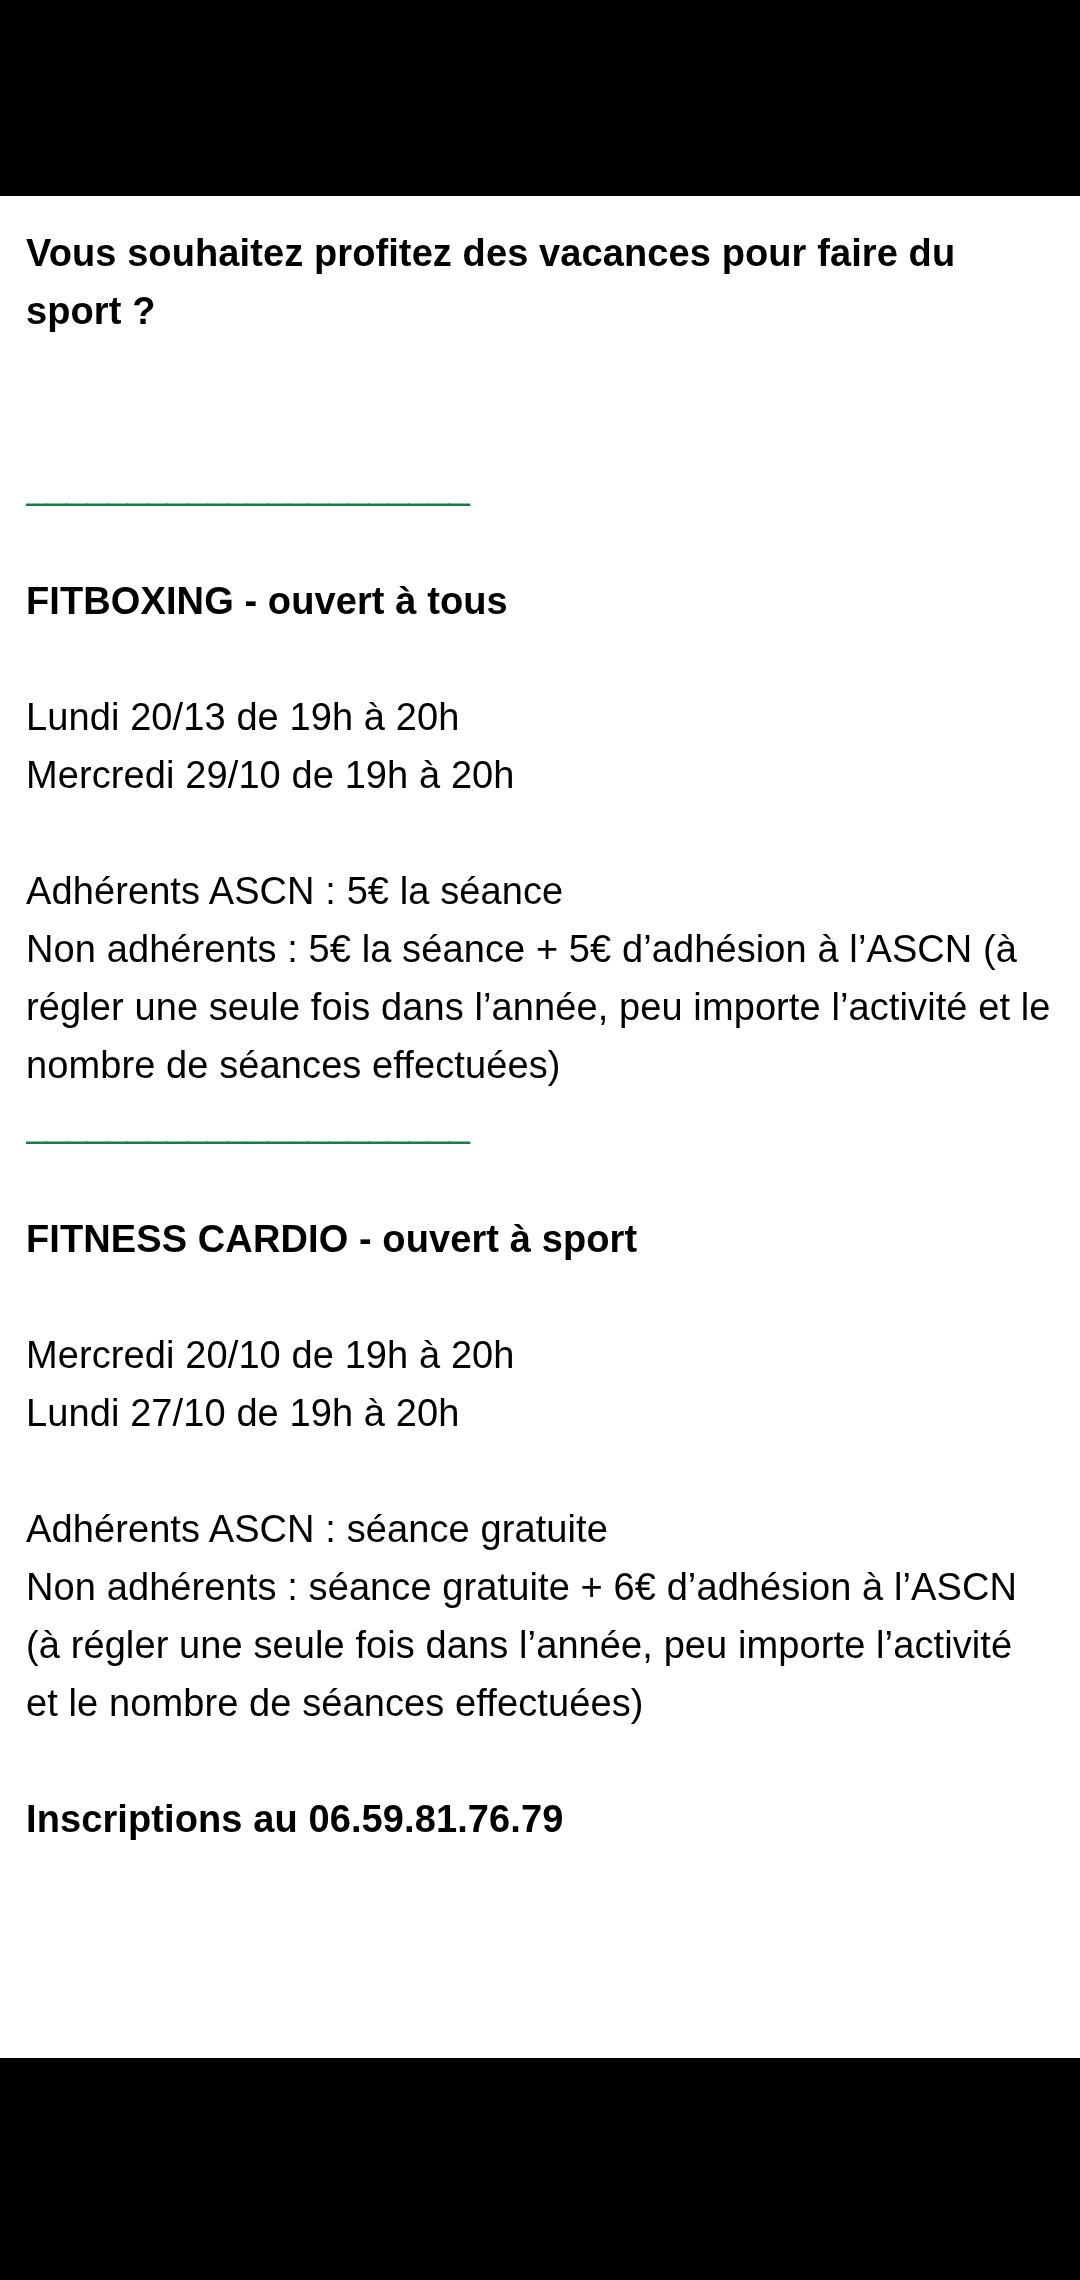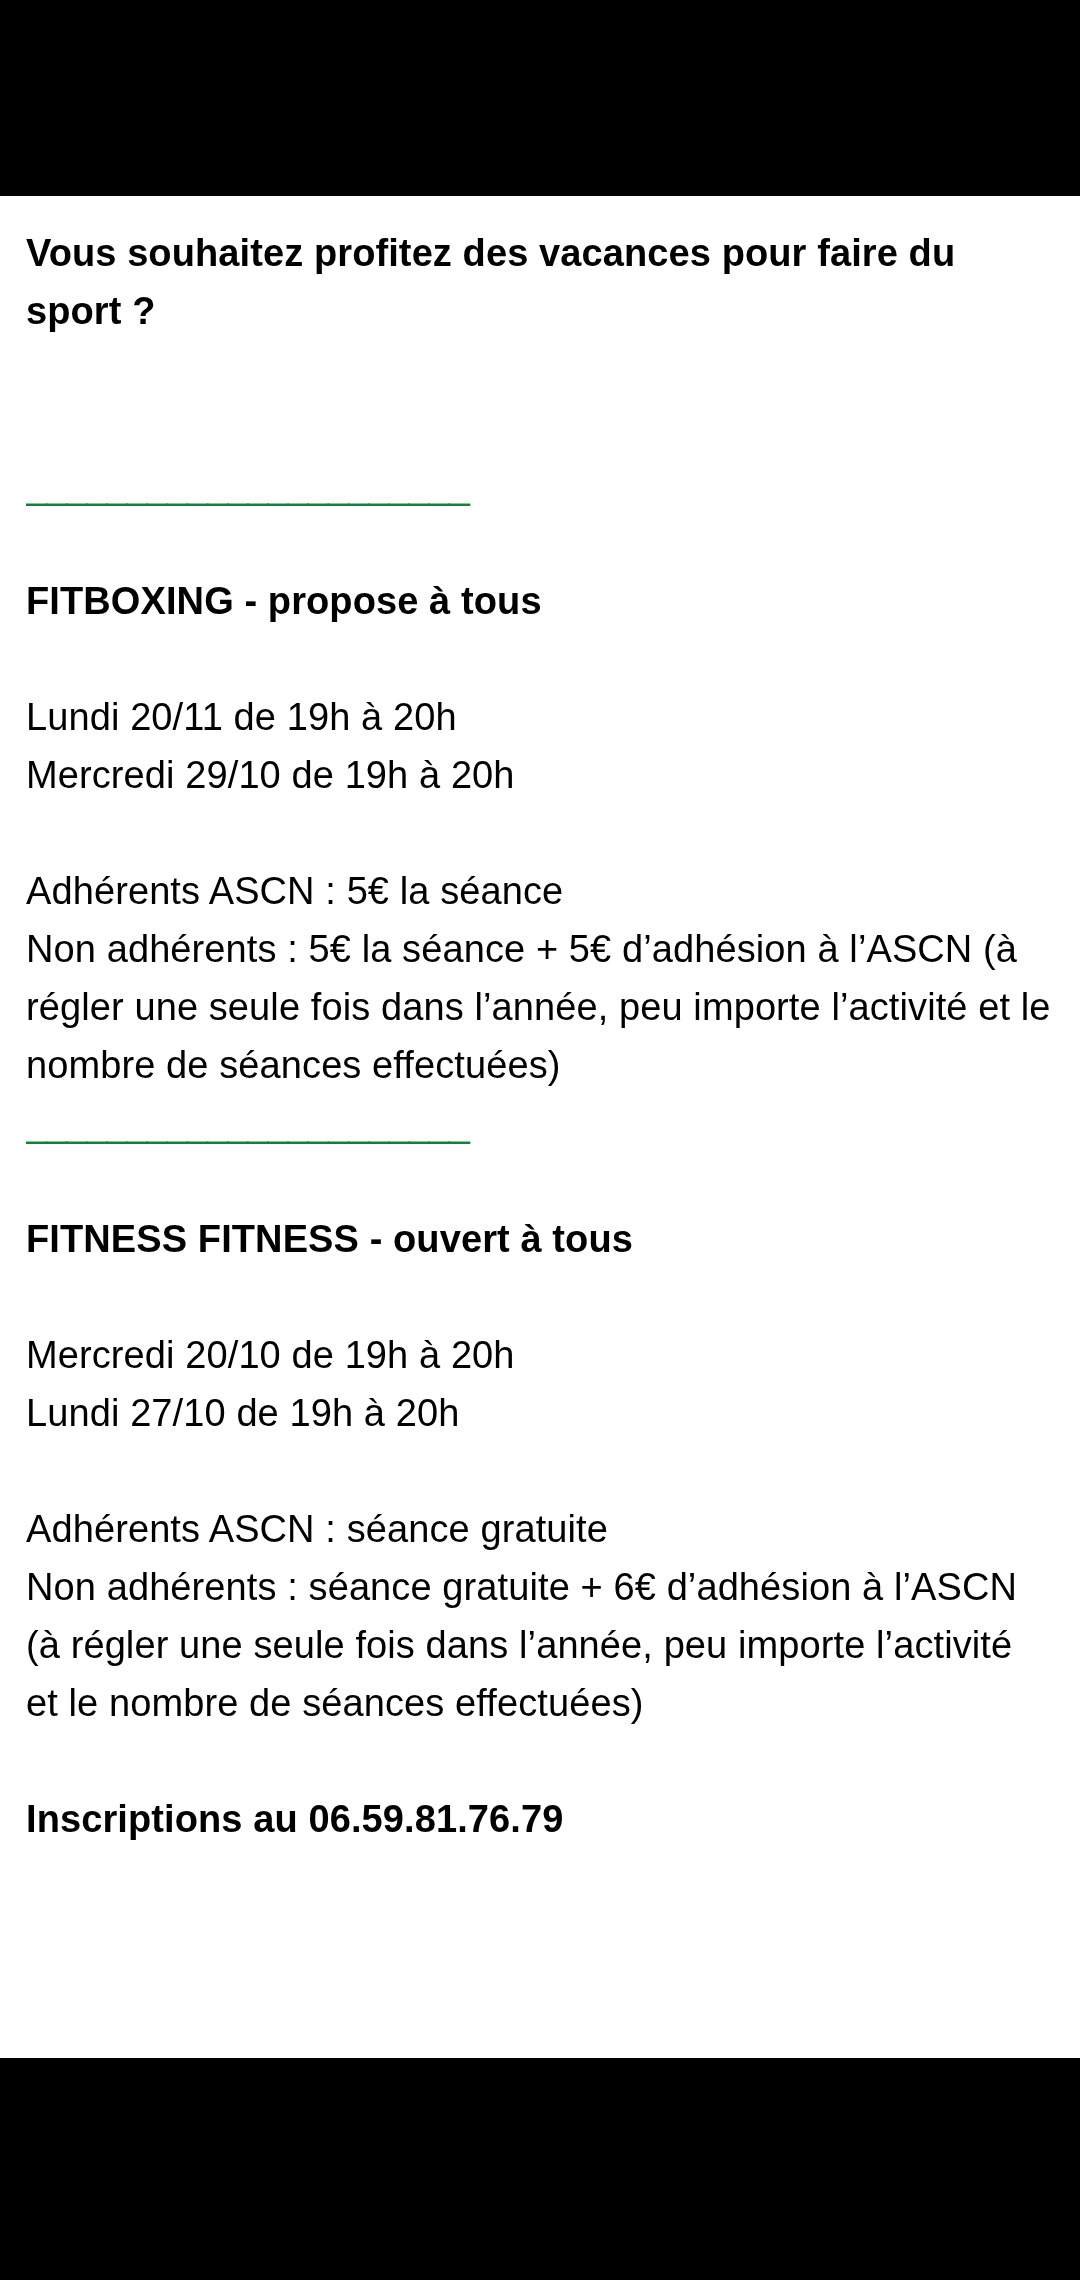--- a/index.html
+++ b/index.html
@@ -70,37 +70,37 @@
 
       <div class="spacer-line"></div>
 
 
       <div class="spacer-line"></div>
 
       <p class="rule">______________________</p>
 
       <div class="spacer-line"></div>
 
-      <p class="para bold">FITBOXING - propose à tous</p>
+      <p class="para bold">FITBOXING - ouvert à tous</p>
 
       <div class="spacer-line"></div>
 
-      <p class="para">Lundi 20/11 de 19h à 20h</p>
+      <p class="para">Lundi 20/13 de 19h à 20h</p>
       <p class="para">Mercredi 29/10 de 19h à 20h</p>
 
       <div class="spacer-line"></div>
 
       <p class="para">Adhérents ASCN : 5€ la séance</p>
       <p class="para">Non adhérents : 5€ la séance + 5€ d’adhésion à l’ASCN (à régler une seule fois dans l’année, peu importe l’activité et le nombre de séances effectuées)</p>
 
       <p class="rule">______________________</p>
 
       <div class="spacer-line"></div>
 
-      <p class="para bold">FITNESS FITNESS - ouvert à tous</p>
+      <p class="para bold">FITNESS CARDIO - ouvert à sport</p>
 
       <div class="spacer-line"></div>
 
       <p class="para">Mercredi 20/10 de 19h à 20h</p>
       <p class="para">Lundi 27/10 de 19h à 20h</p>
 
       <div class="spacer-line"></div>
 
       <p class="para">Adhérents ASCN : séance gratuite</p>
       <p class="para">Non adhérents : séance gratuite + 6€ d’adhésion à l’ASCN (à régler une seule fois dans l’année, peu importe l’activité et le nombre de séances effectuées)</p>

